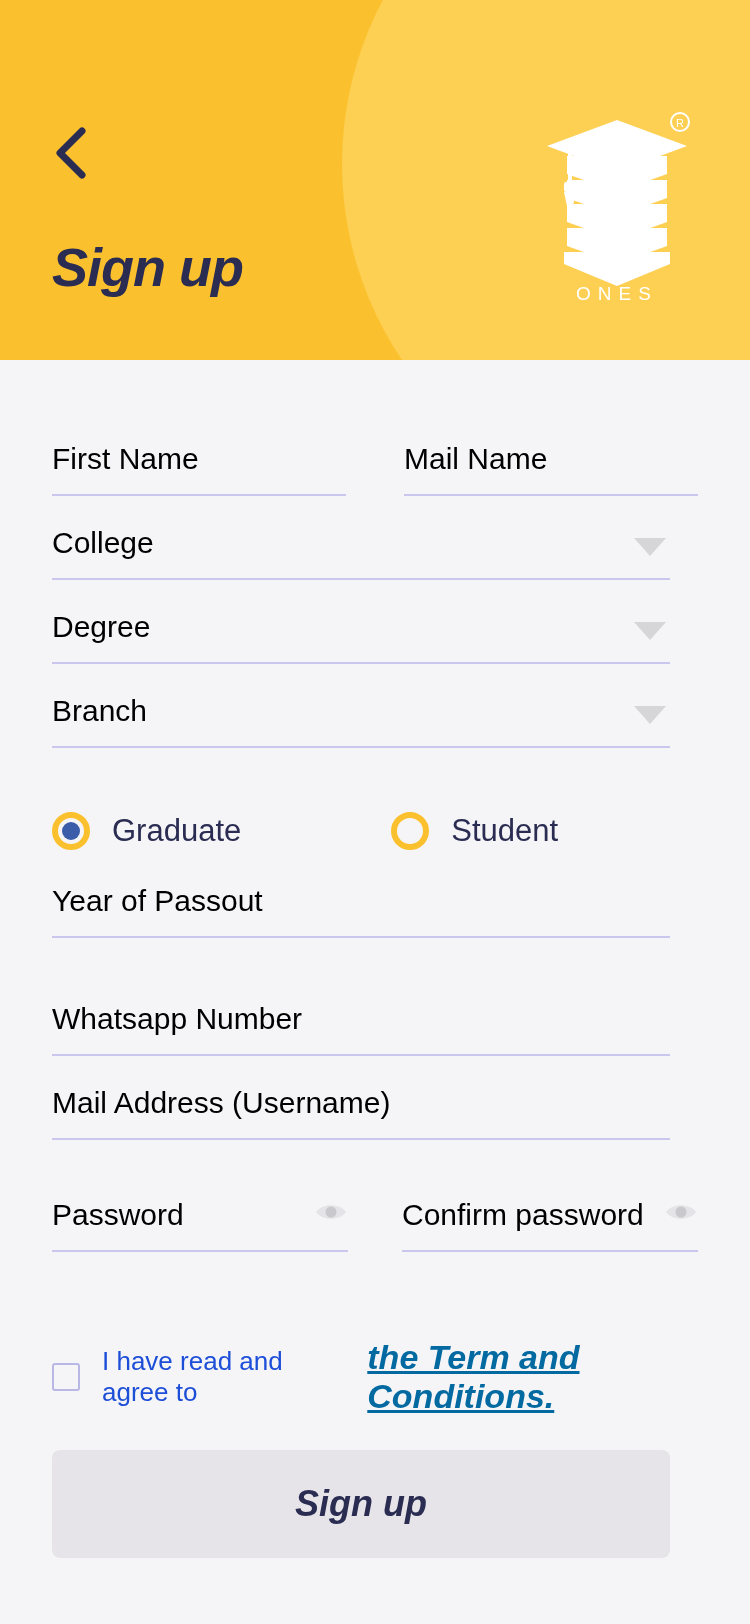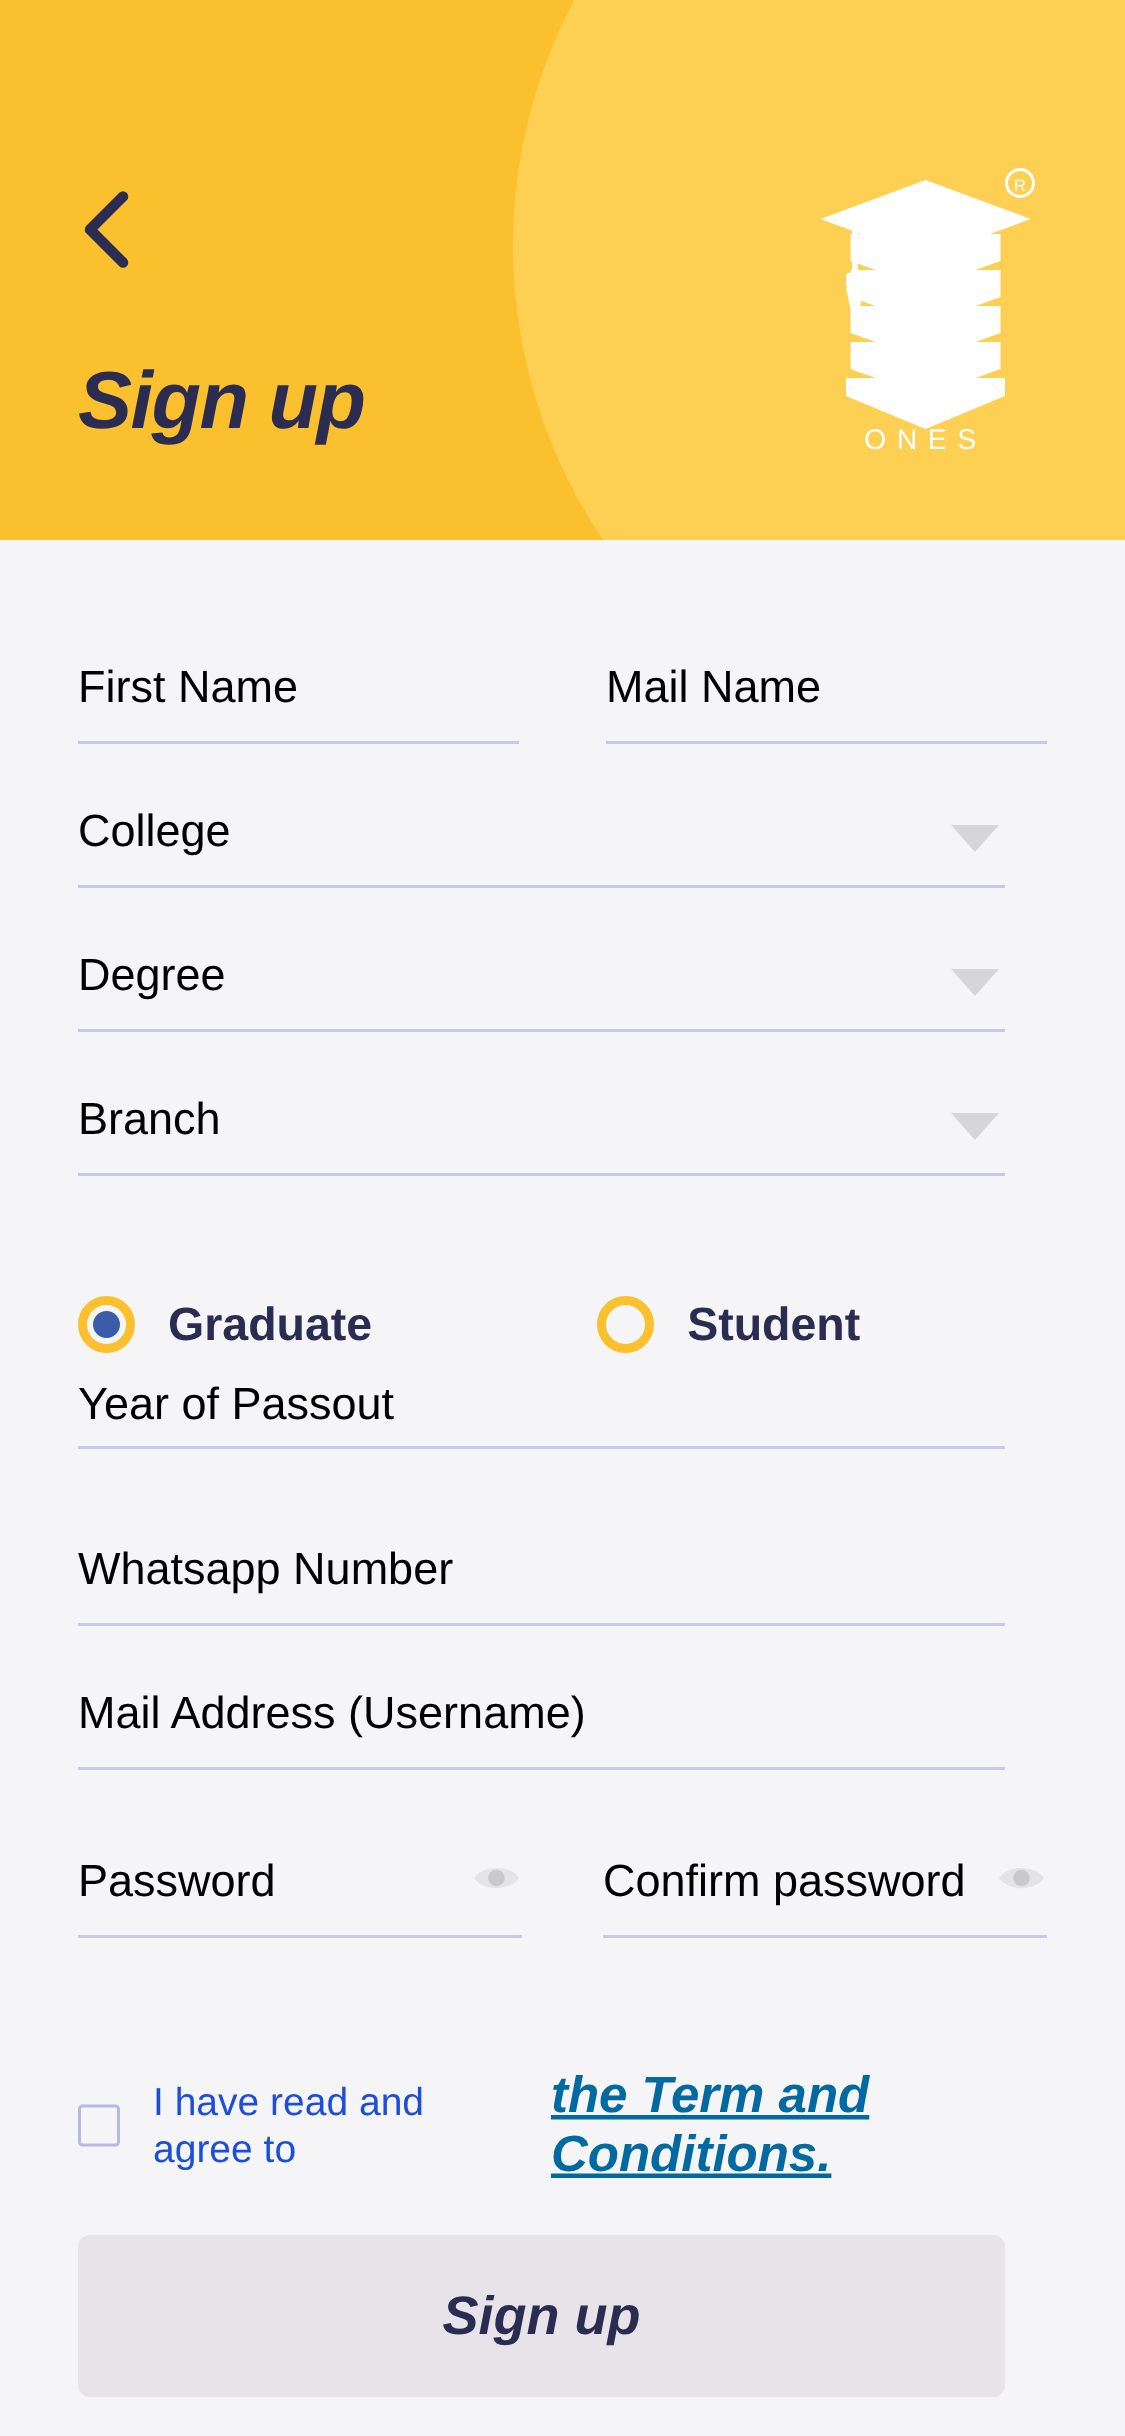--- a/index.html
+++ b/index.html
@@ -102,37 +102,36 @@
     font-size: 30px;
     color: #000000;
     line-height: 38px;
   }
 
   
   .name-row { margin-top: 80px; display: flex; justify-content: space-between; }
   .name-row .field { width: 294px; }
 
   
-  .field-full { width: 618px; margin-top: 40px; position: relative; }
+  .field-full { width: 618px; margin-top: 28px; position: relative; }
   .caret {
     position: absolute;
     right: 4px;
     top: 14px;
     width: 0; height: 0;
     border-left: 16px solid transparent;
     border-right: 16px solid transparent;
     border-top: 18px solid #d6d6d8;
   }
 
   
   .radio-row {
     display: flex;
-    margin-top: 80px;
+    margin-top: 64px;
     align-items: flex-end;
-    font-weight: bold;
   }
   .radio-item { display: flex; align-items: center; cursor: pointer; }
   .radio-item + .radio-item { margin-left: 150px; }
   .radio-outer {
     width: 38px; height: 38px;
     border-radius: 50%;
     border: 6px solid #fbc02d;
     display: flex;
     align-items: center;
     justify-content: center;
@@ -144,21 +143,21 @@
     border-radius: 50%;
     background: #3b5ca8;
   }
   .radio-dot.off { background: transparent; }
   .radio-label {
     margin-left: 22px;
     font-size: 31px;
     color: #2a2c52;
   }
 
-  .field-year { width: 618px; margin-top: 8px; align-items: center; }
+  .field-year { width: 618px; margin-top: 32px; }
 
   .field-gap { margin-top: 62px; }
 
   
   .pass-row { margin-top: 56px; display: flex; justify-content: space-between; }
   .pass-row .field { width: 296px; justify-content: space-between; }
   .eye { margin-top: 4px; flex: none; cursor: pointer; }
 
   
   .terms-row {

